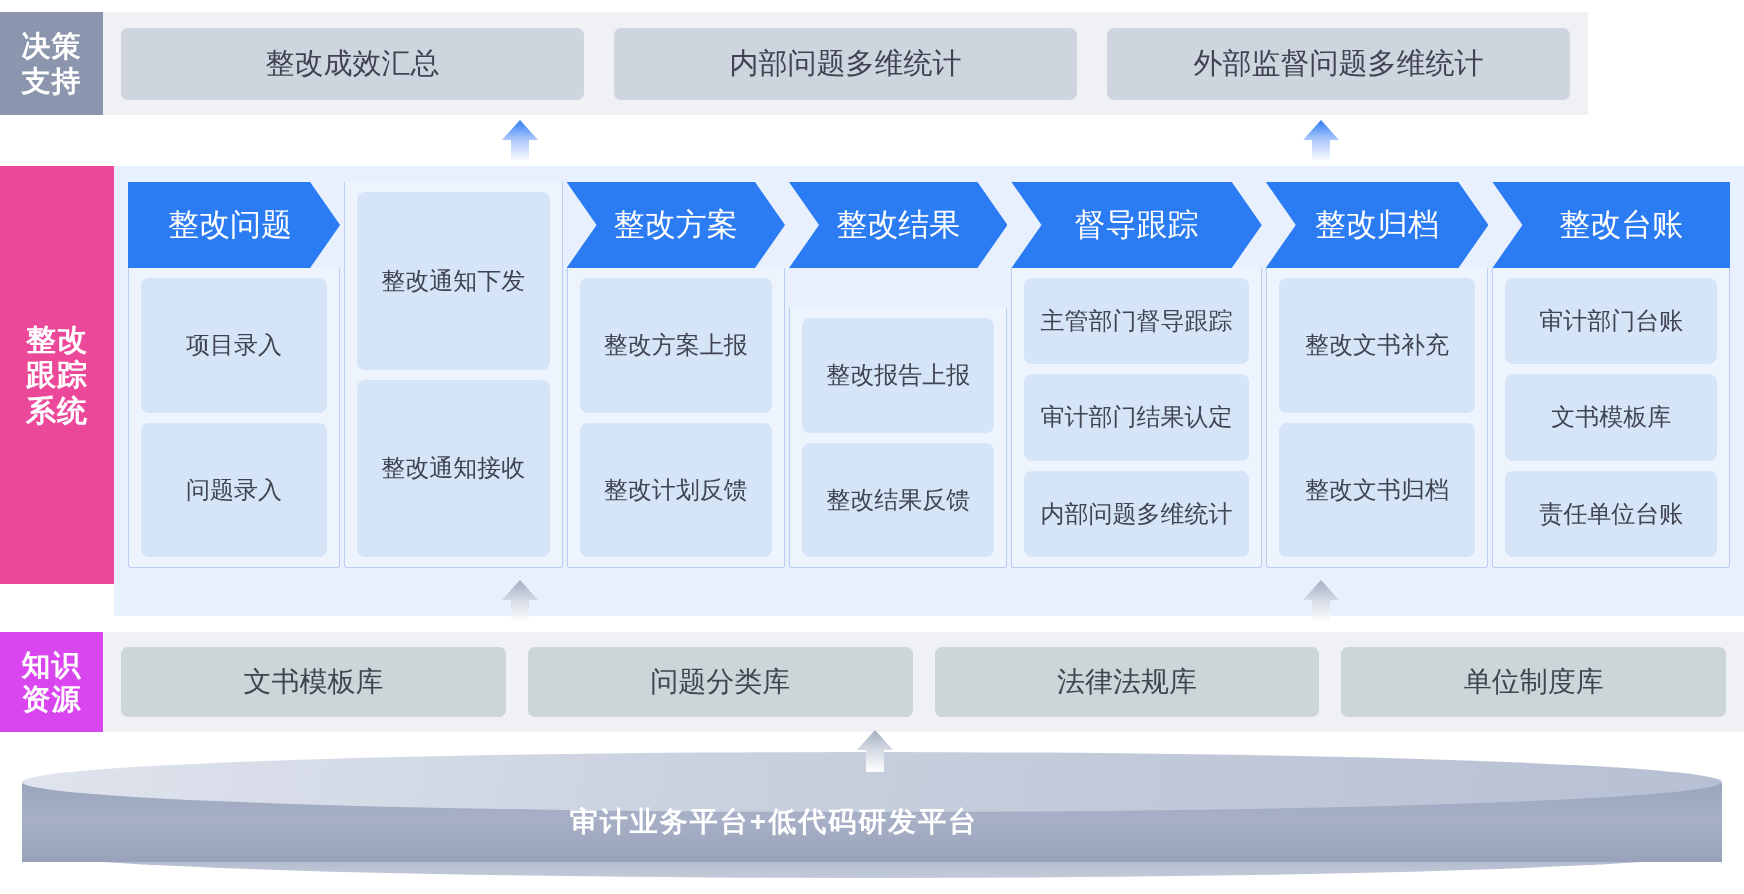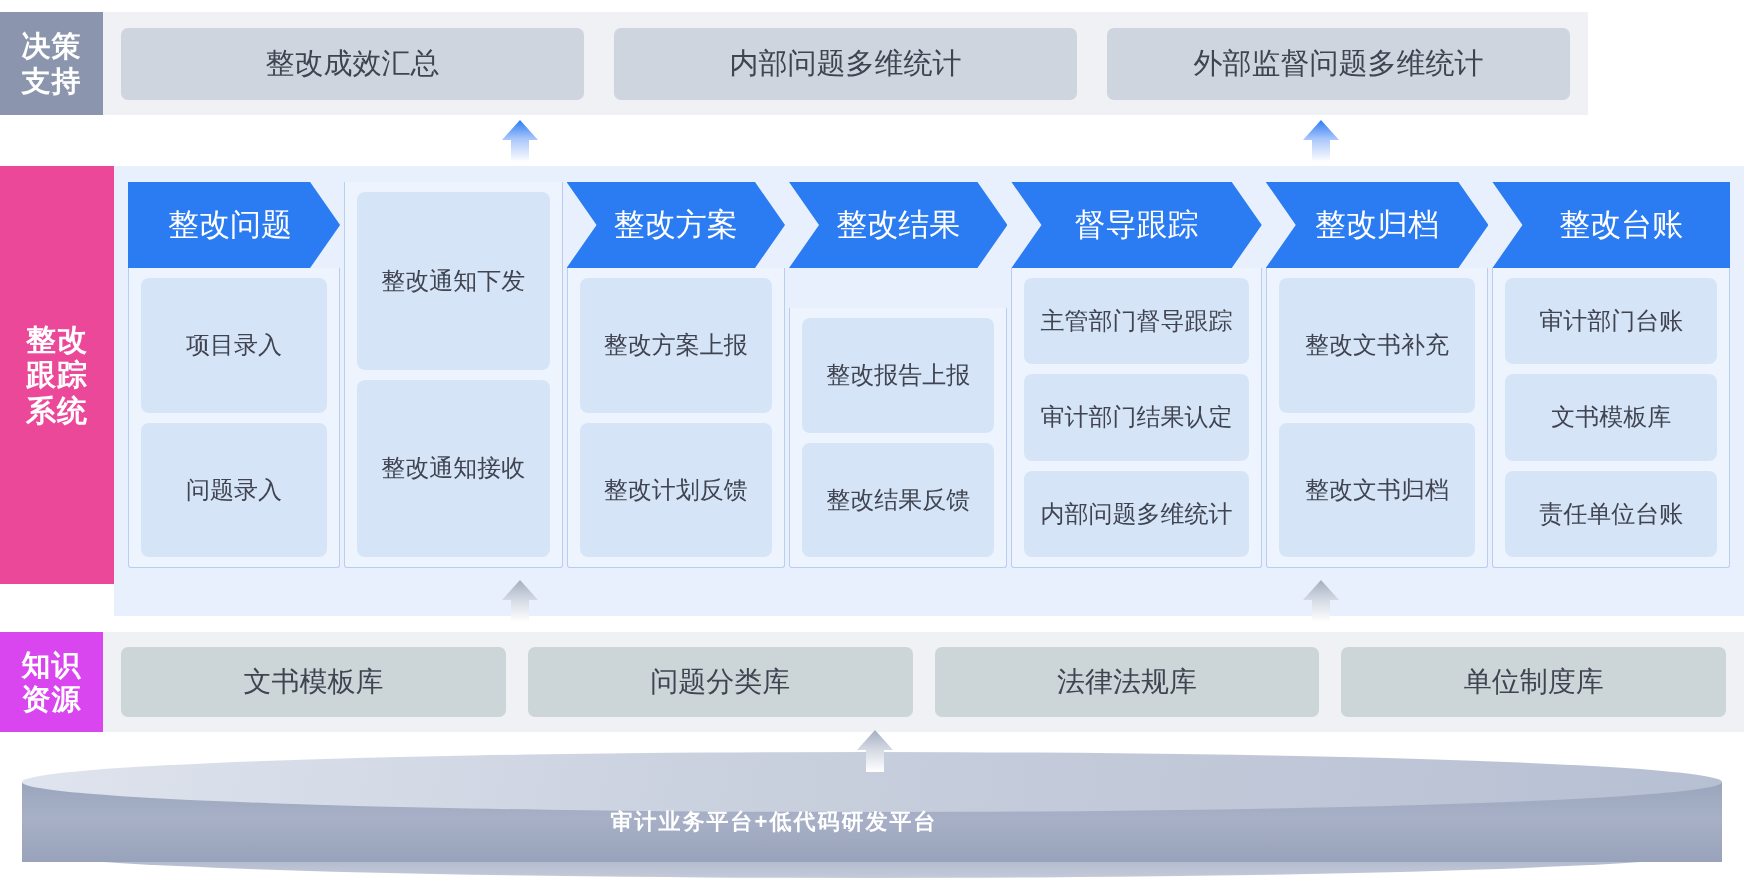--- a/index.html
+++ b/index.html
@@ -106,21 +106,21 @@
     position:absolute;left:0;top:30px;width:1700px;height:80px;
     background:linear-gradient(180deg,#9aa5bd 0%,#a7b0c6 45%,#98a2ba 100%);
   }
   .cyl-bottom{
     position:absolute;left:0;top:70px;width:1700px;height:56px;border-radius:50%;
     background:linear-gradient(180deg,#98a2ba 0%,#aeb7cb 60%,#c3cad9 100%);
   }
   .cyl-label{
     position:absolute;left:0;top:30px;width:1504px;height:80px;
     display:flex;align-items:center;justify-content:center;
-    color:#ffffff;font-size:22px;font-weight:bold;letter-spacing:2px;
+    color:#ffffff;font-size:28px;font-weight:bold;letter-spacing:2px;
     z-index:3;
   }
 
   
   .arrow{position:absolute;width:44px;height:44px;z-index:6;}
   .arrow svg{display:block;width:44px;height:44px;}
 </style>
 </head>
 <body>
 

